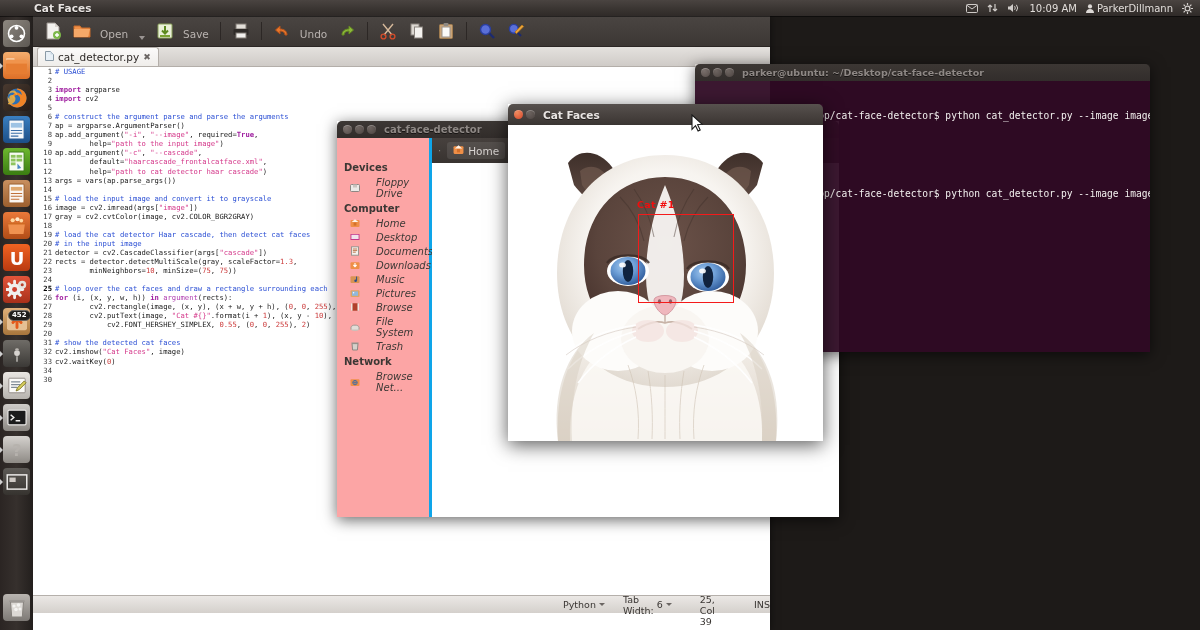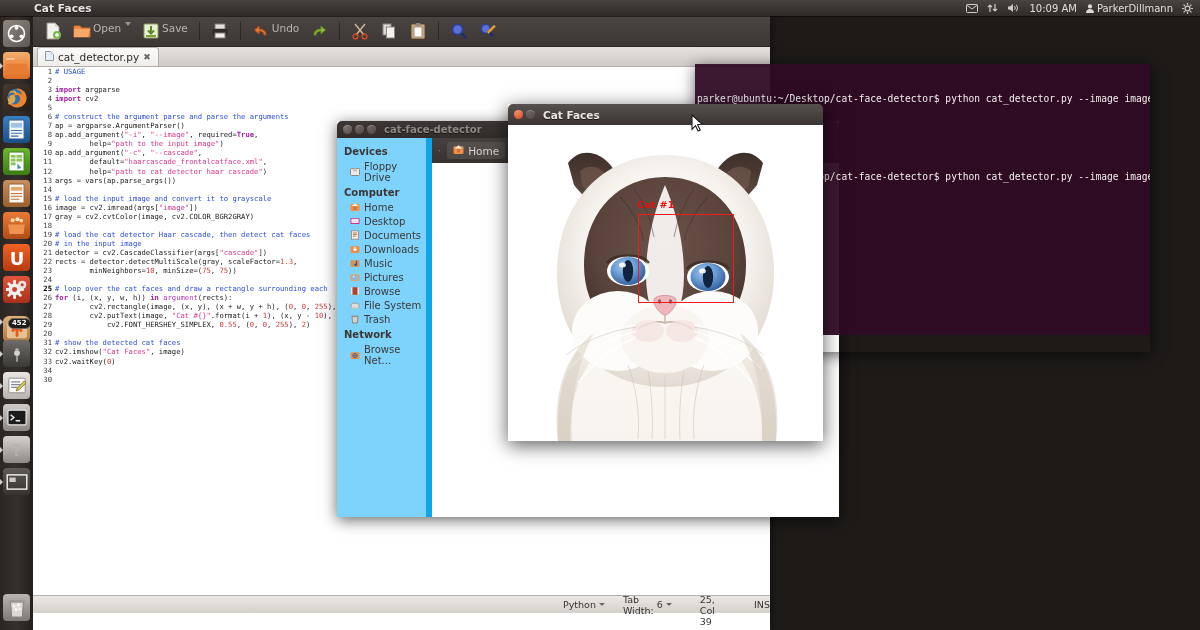--- a/index.html
+++ b/index.html
@@ -58,21 +58,21 @@
   .wb.close.red{background:radial-gradient(circle at 35% 30%,#f08a5d,#d4452a);}
   .wtitle-text{flex:1;text-align:left;padding-left:8px;white-space:nowrap;overflow:hidden;}
 
   
   #gedit{left:33px;top:16px;width:737px;height:614px;
     background:#ffffff;box-shadow:0 0 8px rgba(0,0,0,.55);}
   #gedit .win-title{border-radius:0;height:20px;}
   #gedit-toolbar{height:30px;background:linear-gradient(to bottom,#4a4542 0%,#3c3734 100%);
     display:flex;align-items:center;padding-left:7px;gap:3px;
     border-bottom:1px solid #2b2624;}
-  .tb-item{display:flex;align-items:flex-start;gap:2px;padding:2px 4px;border-radius:3px;
+  .tb-item{display:flex;align-items:flex-end;gap:9px;padding:2px 4px;border-radius:3px;
     color:#b9b3b0;font-size:10.5px;}
   .tb-ico{width:18px;height:18px;display:inline-block;position:relative;}
   .tb-sep{width:1px;height:18px;background:#2c2725;margin:0 4px;}
   .tb-caret{width:0;height:0;border-left:3px solid transparent;border-right:3px solid transparent;
     border-top:4px solid #9a9492;margin-left:2px;}
   #gedit-tabbar{height:19px;background:linear-gradient(to bottom,#e4e1de,#cfcbc7);
     border-bottom:1px solid #b3aea9;display:flex;align-items:flex-end;}
   .gtab{display:flex;align-items:center;gap:4px;height:18px;padding:0 7px;
     background:linear-gradient(to bottom,#fbfafa,#efedea);
     border:1px solid #b3aea9;border-bottom:none;border-top-left-radius:3px;border-top-right-radius:3px;
@@ -97,25 +97,25 @@
     font-size:9.5px;color:#3a3633;}
   .st{display:flex;align-items:center;gap:3px;}
   .st-caret{width:0;height:0;border-left:3px solid transparent;border-right:3px solid transparent;
     border-top:3.5px solid #6b6663;}
 
   
   #nautilus{left:337px;top:121px;width:502px;height:396px;
     box-shadow:0 3px 14px rgba(0,0,0,.6);background:#fff;}
   #nautilus .win-title{height:17px;font-size:10px;}
   #nau-body{display:flex;height:379px;}
-  #nau-side{width:95px;background:#7dd3fc;border-right:6px solid #0ea5e9;
-    padding-top:5px;box-sizing:border-box;}
+  #nau-side{width:95px;background:#fca5a5;border-right:3px solid #0ea5e9;
+    padding-top:21px;box-sizing:border-box;}
   .nau-head{font-size:10px;font-weight:bold;color:#3b3734;padding:3px 0 2px 7px;}
-  .nau-item{display:flex;align-items:center;gap:4px;font-size:10px;color:#3d3936;
-    padding:1.5px 0 1.5px 13px;}
+  .nau-item{display:flex;align-items:center;gap:16px;font-size:10px;color:#3d3936;
+    padding:1.5px 0 1.5px 13px;font-style:italic;}
   .nau-ico{width:10px;height:10px;display:inline-block;position:relative;flex:none;}
   #nau-main{flex:1;background:#fff;position:relative;}
   #nau-path{height:25px;background:linear-gradient(to bottom,#47413e,#383330);
     display:flex;align-items:center;gap:4px;padding-left:6px;}
   .pbtn{display:flex;align-items:center;gap:4px;padding:2px 6px;border-radius:3px;
     color:#b6b0ad;font-size:10.5px;}
   .pbtn.active{background:rgba(255,255,255,.09);color:#d8d4d1;}
   .nau-file{position:absolute;left:120px;top:35px;width:56px;text-align:center;}
   .nau-file .lbl{font-size:9.5px;color:#3c3835;margin-top:2px;}
   .folder-ico{width:34px;height:27px;margin:0 auto;position:relative;}
@@ -483,20 +483,28 @@
           <div class="tab"></div>
             <div class="bod"></div>
         </div>
         <div class="lbl">images</div>
       </div>
     </div>
   </div>
 </div>
 
 <div class="win" id="terminal">
+  <div class="win-title unfocus">
+    <span class="wbtns">
+      <span class="wb close"></span>
+      <span class="wb min"></span>
+      <span class="wb max"></span>
+    </span>
+    <span class="wtitle-text">parker@ubuntu: ~/Desktop/cat-face-detector</span>
+  </div>
   <div id="term-body">
     <div class="tline">parker@ubuntu:~/Desktop/cat-face-detector$ python cat_detector.py --image images</div>
     <div class="tline">/photo.jpg</div>
     <div class="tline" style="margin-top:0px;">parker@ubuntu:~/Desktop/cat-face-detector$ python cat_detector.py --image images</div>
   </div>
 </div>
 
 <div class="win" id="catwin">
   <div class="win-title">
     <span class="wbtns">
@@ -707,21 +715,21 @@
           <circle cx="9" cy="11" r="6.4" fill="#f0f0ee"></circle>
           <circle cx="9" cy="11" r="2.6" fill="#cf4030"></circle>
           <g stroke="#f0f0ee" stroke-width="3" stroke-linecap="round">
             <path d="M9 2.4v2M9 19.6v-2M.4 11h2M17.6 11h-2M3 5l1.4 1.4M15 17l-1.4-1.4M15 5l-1.4 1.4M3 17l1.4-1.4"></path>
           </g>
           <circle cx="17" cy="6" r="4.2" fill="#e6e3df"></circle>
           <circle cx="17" cy="6" r="1.6" fill="#b8402c"></circle>
         </svg>
       </div>
     </div>
-    <div class="lz" title="Software Updater" style="top: 300px; background: linear-gradient(rgb(224, 176, 122), rgb(168, 118, 60)); border-radius: 6px;">
+    <div class="lz" title="Software Updater" style="top: 292px; background: linear-gradient(rgb(224, 176, 122), rgb(168, 118, 60));">
       <div class="inner">
         <svg width="22" height="20" viewBox="0 0 24 22">
           <rect x="1" y="3" width="22" height="17" rx="2" fill="#e5c094"></rect>
           <path d="M12 17V8M7.5 11.5L12 7l4.5 4.5" stroke="#e35b1c" stroke-width="3.2" fill="none" stroke-linecap="round" stroke-linejoin="round"></path>
         </svg>
       </div>
       <div style="position: absolute; left: 5px; top: 2px; background: rgb(31, 29, 27); color: rgb(255, 255, 255); font-size: 7px; font-weight: bold; border-radius: 6px; padding: 0px 3px; line-height: 9px; border: 1px solid rgb(106, 102, 98);">452</div>
     </div>
     <div class="lz-arrow-l" style="position: absolute; left: 0px; top: 303px;"></div>
     <div class="lz" title="Screenshot" style="top: 324px; background: linear-gradient(rgb(111, 108, 103), rgb(59, 57, 54));">

